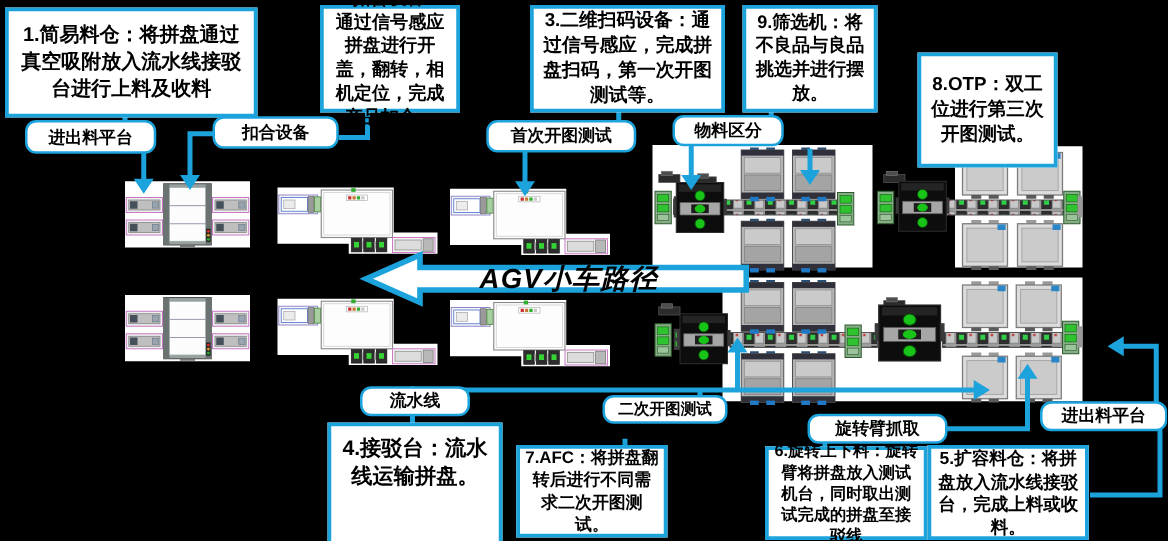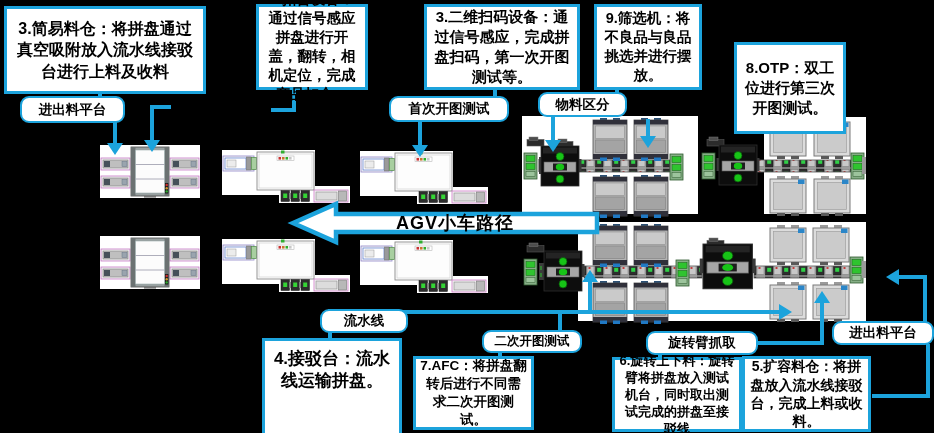--- a/index.html
+++ b/index.html
@@ -6,21 +6,21 @@
   .stage{position:relative;width:934px;height:433px;background:#000;overflow:hidden;
          font-family:"Liberation Sans",sans-serif;font-weight:bold;color:#000;}
   .layer-svg{position:absolute;left:0;top:0;z-index:1;}
   .callout{position:absolute;z-index:2;background:#fff;border:3px solid #1CA3DC;
            box-sizing:border-box;display:flex;align-items:center;justify-content:center;
            text-align:center;line-height:1.32;padding:2px 4px;}
   .lbl{position:absolute;z-index:2;background:#fff;border:2.5px solid #1CA3DC;border-radius:9px;
        box-sizing:border-box;display:flex;align-items:center;justify-content:center;
        text-align:right;font-size:13.5px;padding:1px 4px;}
   .agv-text{position:absolute;z-index:3;display:flex;align-items:center;justify-content:center;
-            font-size:18px;letter-spacing:1px;}
+            font-size:22px;letter-spacing:1px;font-style:italic;}
 </style>
 </head>
 <body>
 
 <div class="stage">
 
   <svg class="layer-svg" width="934" height="433" viewBox="0 0 934 433">
     <defs>
       <pattern id="conv" width="17" height="12" patternUnits="userSpaceOnUse">
         <rect width="17" height="12" fill="#9c9c9c"></rect>
@@ -236,33 +236,34 @@
       <polygon points="640,136 656,136 648,148"></polygon>
       <polygon points="779,304 779,320 792,312"></polygon>
       <polygon points="582,282 598,282 590,270"></polygon>
       <polygon points="814,303 830,303 822,291"></polygon>
       <polygon points="899,269 899,285 886,277"></polygon>
     </g>
 
     <polygon points="293,223 336,204 336,214 597,214 597,232 336,232 336,242" fill="#ffffff" stroke="#1CA3DC" stroke-width="4.5"></polygon>
   </svg>
 
-  <div class="callout" style="left:4px;top:6px;width:202px;height:88px;font-size:16px;">3.简易料仓：将拼盘通过真空吸附放入流水线接驳台进行上料及收料</div>
+  <div class="callout" style="left:4px;top:6px;width:202px;height:88px;font-size:16px;">1.简易料仓：将拼盘通过真空吸附放入流水线接驳台进行上料及收料</div>
   <div class="callout" style="left:218px;top:4px;width:112px;height:86px;font-size:14.5px;margin-left:38px;">2.扣合设备：通过信号感应拼盘进行开盖，翻转，相机定位，完成产品扣合。</div>
   <div class="callout" style="left:424px;top:4px;width:156px;height:86px;font-size:15px;">3.二维扫码设备：通过信号感应，完成拼盘扫码，第一次开图测试等。</div>
   <div class="callout" style="left:594px;top:4px;width:108px;height:86px;font-size:14.5px;">9.筛选机：将不良品与良品挑选并进行摆放。</div>
   <div class="callout" style="left:734px;top:6px;width:112px;height:92px;font-size:15px;margin-top:36px;">8.OTP：双工位进行第三次开图测试。</div>
   <div class="callout" style="left:262px;top:338px;width:140px;height:116px;font-size:17px;align-items:flex-start;padding-top:7px;">4.接驳台：流水线运输拼盘。</div>
   <div class="callout" style="left:413px;top:356px;width:121px;height:74px;font-size:13.5px;">7.AFC：将拼盘翻转后进行不同需求二次开图测试。</div>
   <div class="callout" style="left:612px;top:357px;width:130px;height:75px;font-size:13px;">6.旋转上下料：旋转臂将拼盘放入测试机台，同时取出测试完成的拼盘至接驳线</div>
   <div class="callout" style="left:742px;top:356px;width:129px;height:76px;font-size:14px;">5.扩容料仓：将拼盘放入流水线接驳台，完成上料或收料。</div>
 
   <div class="lbl" style="left:20px;top:96px;width:105px;height:27px;">进出料平台</div>
+  <div class="lbl" style="left:170px;top:93px;width:101px;height:26px;">扣合设备</div>
   <div class="lbl" style="left:389px;top:96px;width:120px;height:26px;">首次开图测试</div>
   <div class="lbl" style="left:538px;top:92px;width:89px;height:25px;">物料区分</div>
-  <div class="lbl" style="left:288px;top:309px;width:88px;height:24px;margin-left:32px;">流水线</div>
-  <div class="lbl" style="left:482px;top:330px;width:100px;height:23px;font-size:12.5px;">二次开图测试</div>
+  <div class="lbl" style="left:288px;top:309px;width:88px;height:24px;">流水线</div>
+  <div class="lbl" style="left:482px;top:316px;width:100px;height:23px;font-size:12.5px;">二次开图测试</div>
   <div class="lbl" style="left:646px;top:331px;width:112px;height:24px;">旋转臂抓取</div>
   <div class="lbl" style="left:832px;top:321px;width:102px;height:24px;">进出料平台</div>
 
   <div class="agv-text" style="left:348px;top:209px;width:214px;height:28px;">AGV小车路径</div>
 
 </div>
 
 </body></html>

